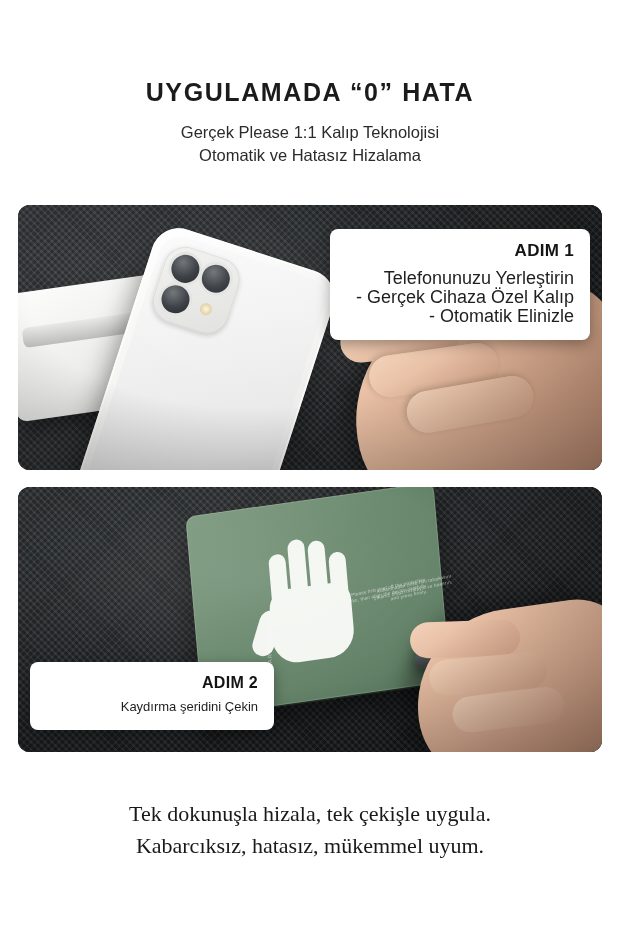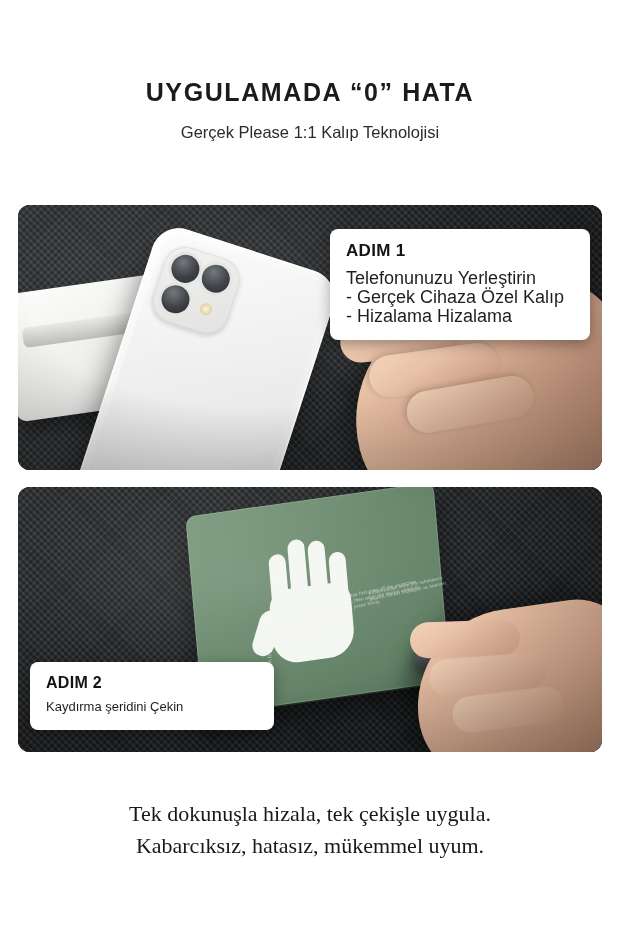--- a/index.html
+++ b/index.html
@@ -41,20 +41,21 @@
   }
 
   
   .panel {
     position: absolute;
     left: 18px;
     width: 584px;
     border-radius: 12px;
     overflow: hidden;
     background: #2a2d2f;
+    text-align: right;
   }
   #panel-1 { top: 205px; height: 265px; }
   #panel-2 { top: 487px; height: 265px; }
 
   
   .carbon {
     position: absolute;
     inset: 0;
     background-color: #303335;
     background-image:
@@ -331,20 +332,21 @@
   }
 </style>
 </head>
 <body>
 
 <div class="page">
 
   <div class="header">
     <h1 class="title">UYGULAMADA “0” HATA</h1>
     <div class="subtitle-line">Gerçek Please 1:1 Kalıp Teknolojisi</div>
+    <div class="subtitle-line">Otomatik ve Hatasız Hizalama</div>
   </div>
 
   <div class="panel" id="panel-1">
     <div class="carbon"></div>
 
     <div class="case-base"></div>
     <div class="case-base-edge"></div>
 
     <div class="phone">
       <div class="phone-screen"></div>
@@ -361,21 +363,21 @@
       <div class="finger f2"></div>
       <div class="finger f3"></div>
     </div>
 
     <div class="vignette"></div>
 
     <div class="callout" id="callout-1">
       <div class="callout-title">ADIM 1</div>
       <div class="callout-line">Telefonunuzu Yerleştirin</div>
       <div class="callout-line">- Gerçek Cihaza Özel Kalıp</div>
-      <div class="callout-line">- Hizalama Hizalama</div>
+      <div class="callout-line">- Otomatik Elinizle</div>
     </div>
   </div>
 
   <div class="panel" id="panel-2">
     <div class="carbon dark2"></div>
 
     <div class="green-case-side"></div>
     <div class="green-case">
       <div class="hand-graphic">
         <div class="palm"></div>

